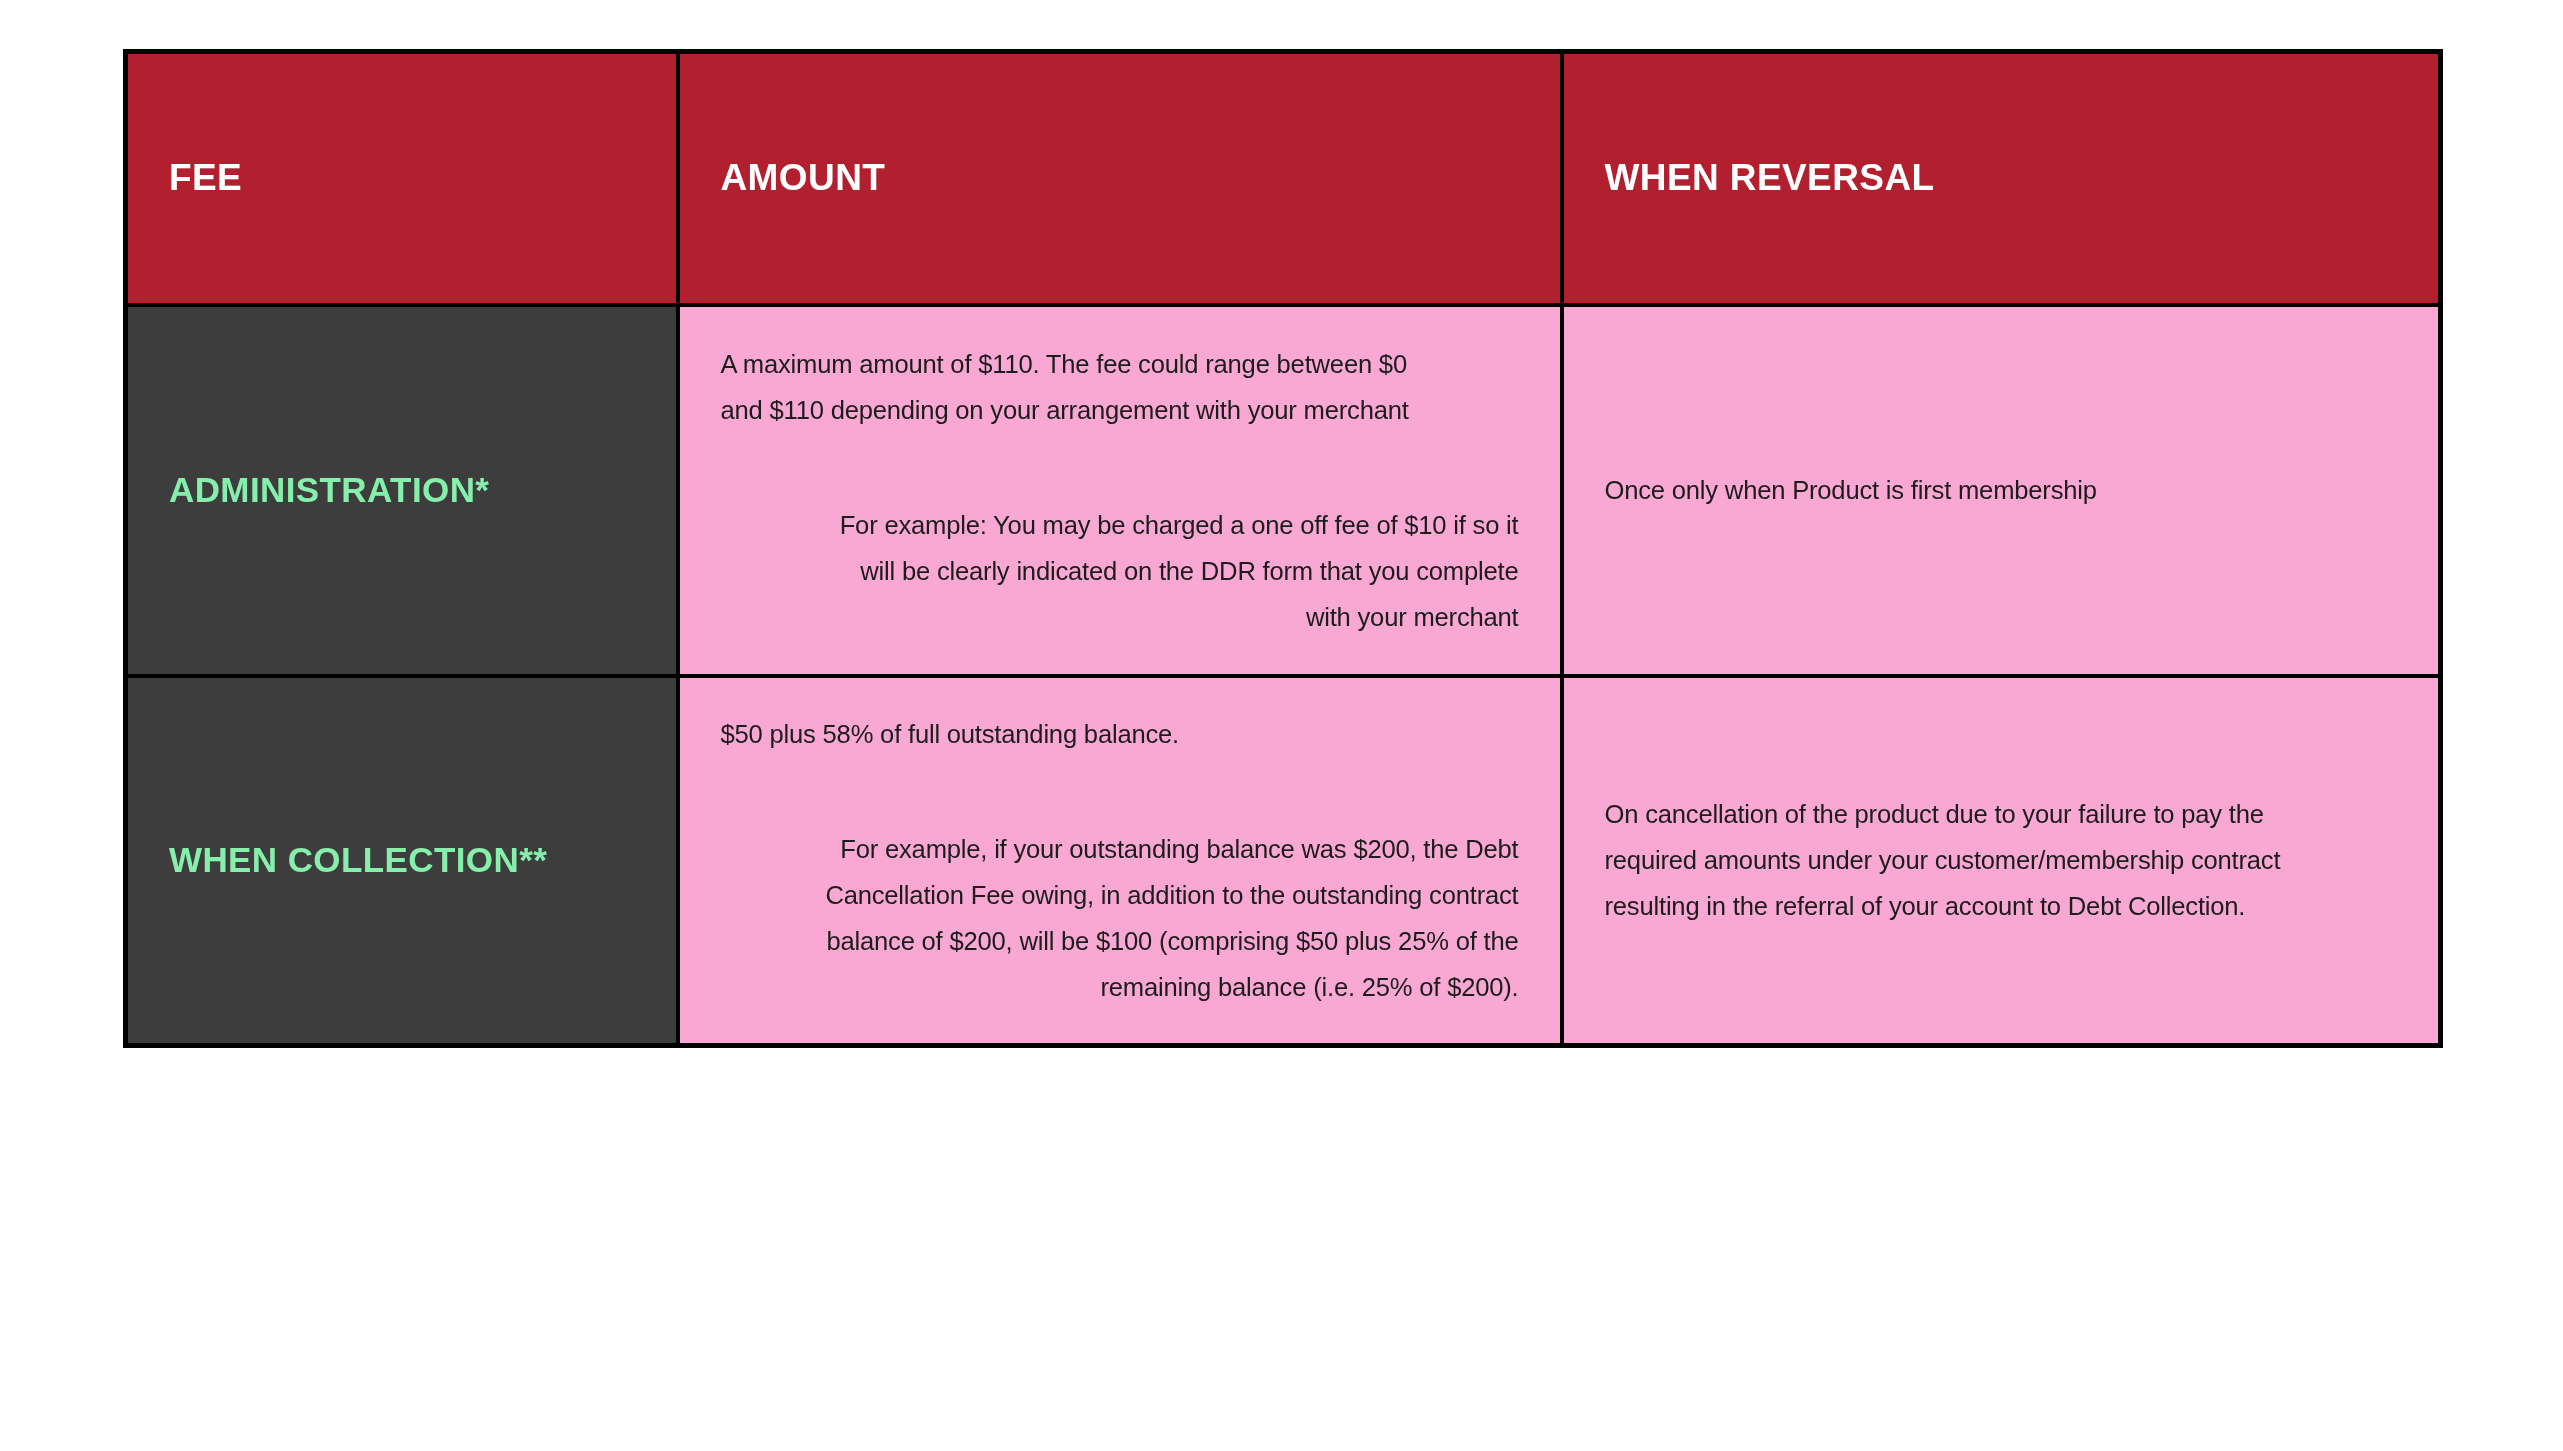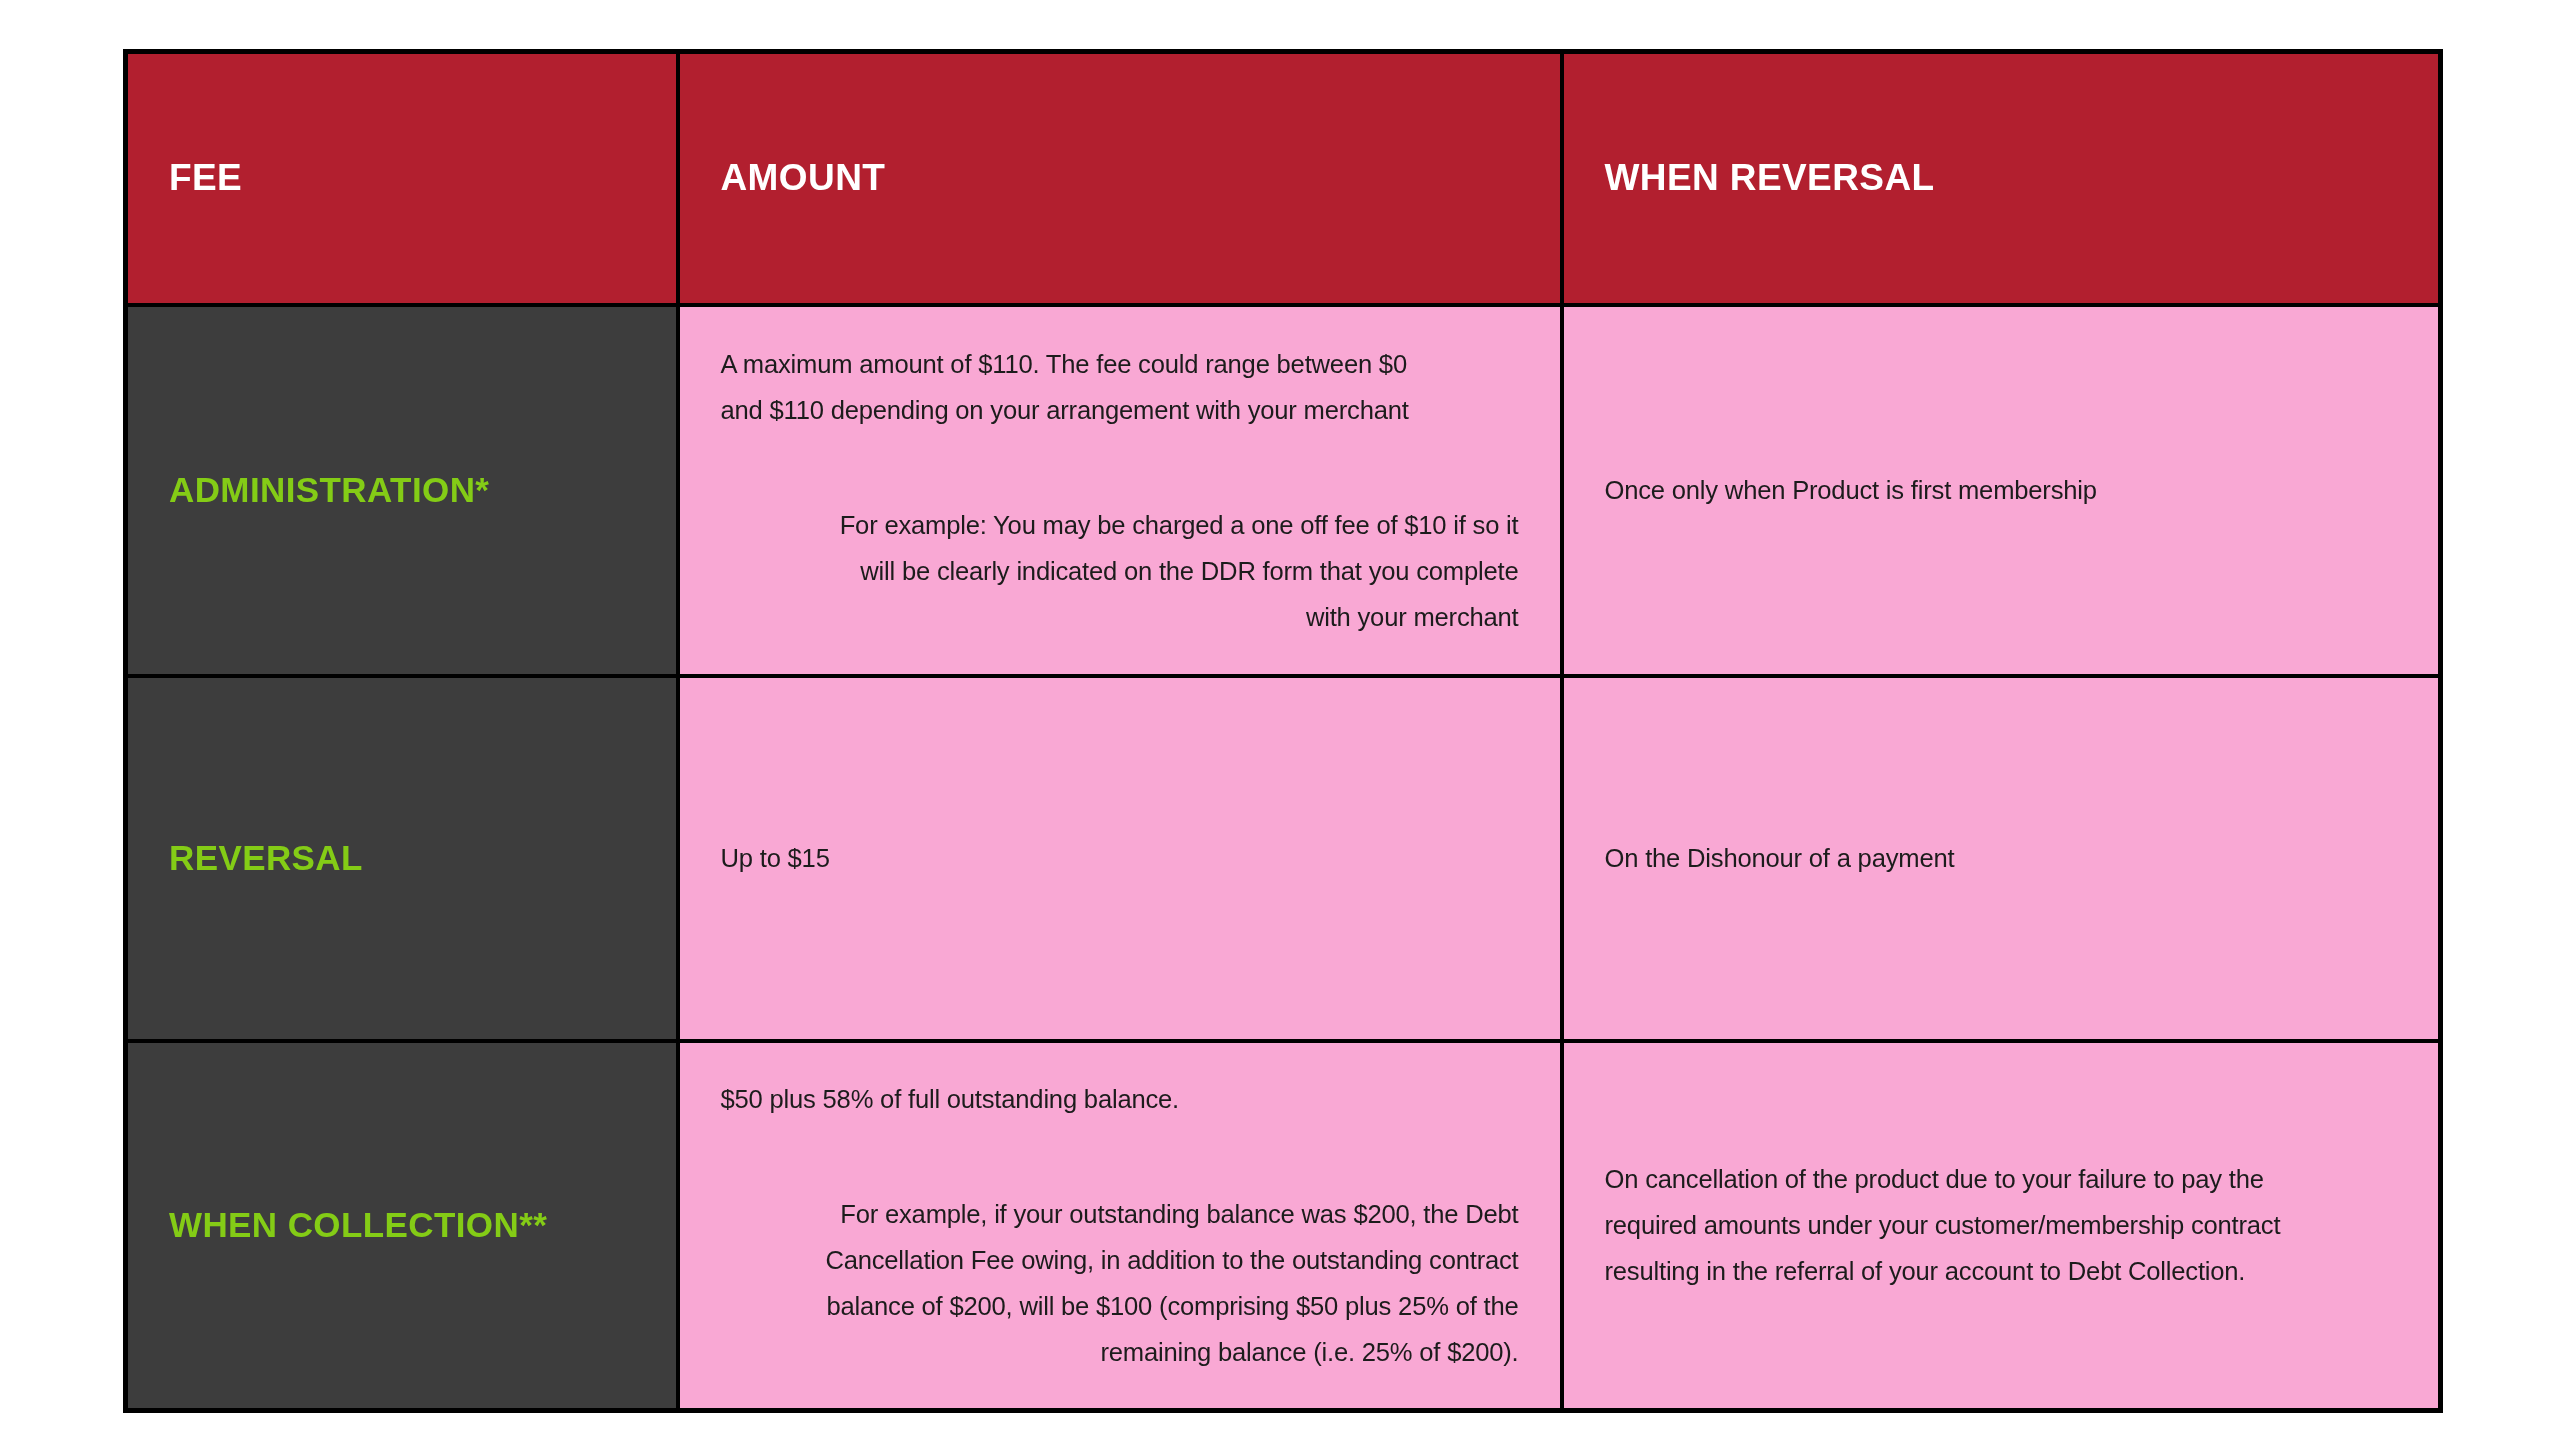--- a/index.html
+++ b/index.html
@@ -39,21 +39,21 @@
 
   .fee-table th {
     background: #b21f2f;
     color: #ffffff;
     font-size: 37px;
     font-weight: bold;
     letter-spacing: 0.4px;
   }
   td.fee-cell {
     background: #3d3d3d;
-    color: #84cc16;
+    color: #86efac;
     font-size: 35px;
     font-weight: bold;
     letter-spacing: 0.4px;
   }
   td.text-cell {
     background: #f9a8d4;
     color: #1c1c1c;
     font-size: 25.6px;
     line-height: 46px;
     letter-spacing: -0.2px;
@@ -91,29 +91,20 @@
           <div class="para">A maximum amount of $110. The fee could range between $0
 and $110 depending on your arrangement with your merchant</div>
           <div class="para">For example: You may be charged a one off fee of $10 if so it
 will be clearly indicated on the DDR form that you complete
 with your merchant</div>
         </td>
         <td class="text-cell">
           <div class="para">Once only when Product is first membership</div>
         </td>
       </tr>
-      <tr class="row-1">
-        <td class="fee-cell">REVERSAL</td>
-        <td class="text-cell">
-          <div class="para">Up to $15</div>
-        </td>
-        <td class="text-cell">
-          <div class="para">On the Dishonour of a payment</div>
-        </td>
-      </tr>
       <tr class="row-2">
         <td class="fee-cell">WHEN COLLECTION**</td>
         <td class="text-cell">
           <div class="para">$50 plus 58% of full outstanding balance.</div>
           <div class="para">For example, if your outstanding balance was $200, the Debt
 Cancellation Fee owing, in addition to the outstanding contract
 balance of $200, will be $100 (comprising $50 plus 25% of the
 remaining balance (i.e. 25% of $200).</div>
         </td>
         <td class="text-cell">

